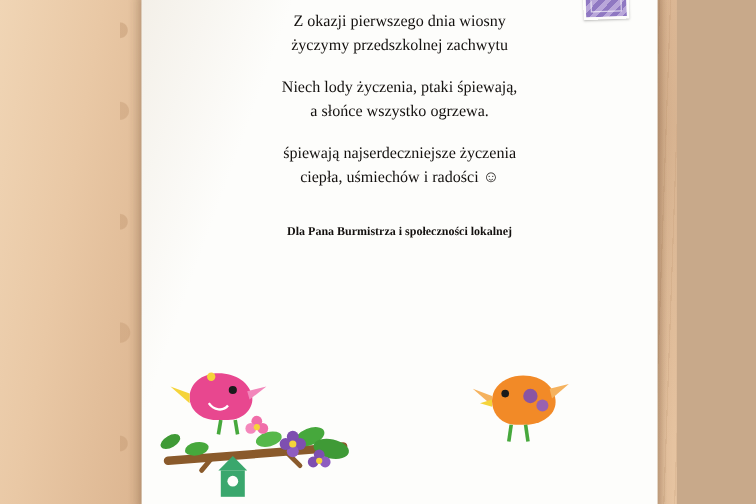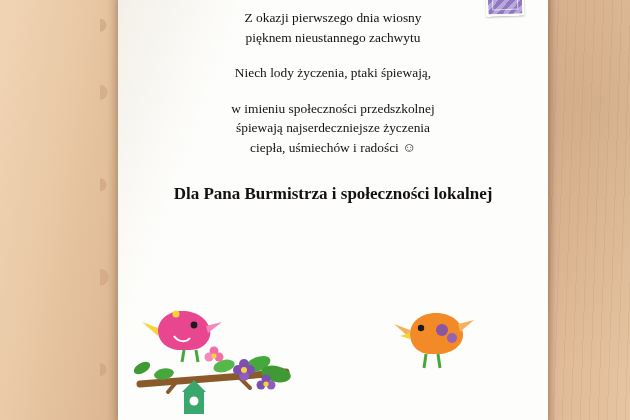--- a/index.html
+++ b/index.html
@@ -8,21 +8,21 @@
   }
   body {
     width: 630px;
     height: 420px;
     overflow: hidden;
     font-family: "Liberation Serif", serif;
     background: #c8a98a;
   }
   #scene {
     position: relative;
-    width: 630px;
+    width: 564px;
     height: 420px;
     overflow: hidden;
     background: #d9b694;
   }
   
   .backdrop {
     position: absolute;
     inset: 0;
     background:
       linear-gradient(95deg, #e7c7a4 0%, #ecd0ae 18%, #e2bd98 38%, #e9c9a6 60%, #ddb492 80%, #e6c4a1 100%);
@@ -113,21 +113,21 @@
     font-size: 13.4px;
     line-height: 19.5px;
   }
   .para {
     margin: 0 0 16px 0;
     padding: 0 24px;
   }
   .para.first { padding-top: 14px; }
   .para.closing {
     font-weight: bold;
-    font-size: 17px;
+    font-size: 10px;
     line-height: 21px;
     margin-top: 26px;
   }
   .line { display: block; white-space: nowrap; }
   
   .art {
     position: absolute;
     left: 118px;
     top: 300px;
     width: 430px;
@@ -146,29 +146,29 @@
   </div>
 
   <div class="card-right-shadow"></div>
 
   <div class="card">
 
     <div class="letter-text">
 
       <p class="para first">
         <span class="line">Z okazji pierwszego dnia wiosny</span>
-        <span class="line">pięknem nieustannego zachwytu</span>
+        <span class="line">życzymy przedszkolnej zachwytu</span>
       </p>
 
       <p class="para">
         <span class="line">Niech lody życzenia, ptaki śpiewają,</span>
+        <span class="line">a słońce wszystko ogrzewa.</span>
       </p>
 
       <p class="para">
-        <span class="line">w imieniu społeczności przedszkolnej</span>
         <span class="line">śpiewają najserdeczniejsze życzenia</span>
         <span class="line">ciepła, uśmiechów i radości ☺</span>
       </p>
 
       <p class="para closing">
         <span class="line">Dla Pana Burmistrza i społeczności lokalnej</span>
       </p>
 
     </div>
   </div>

